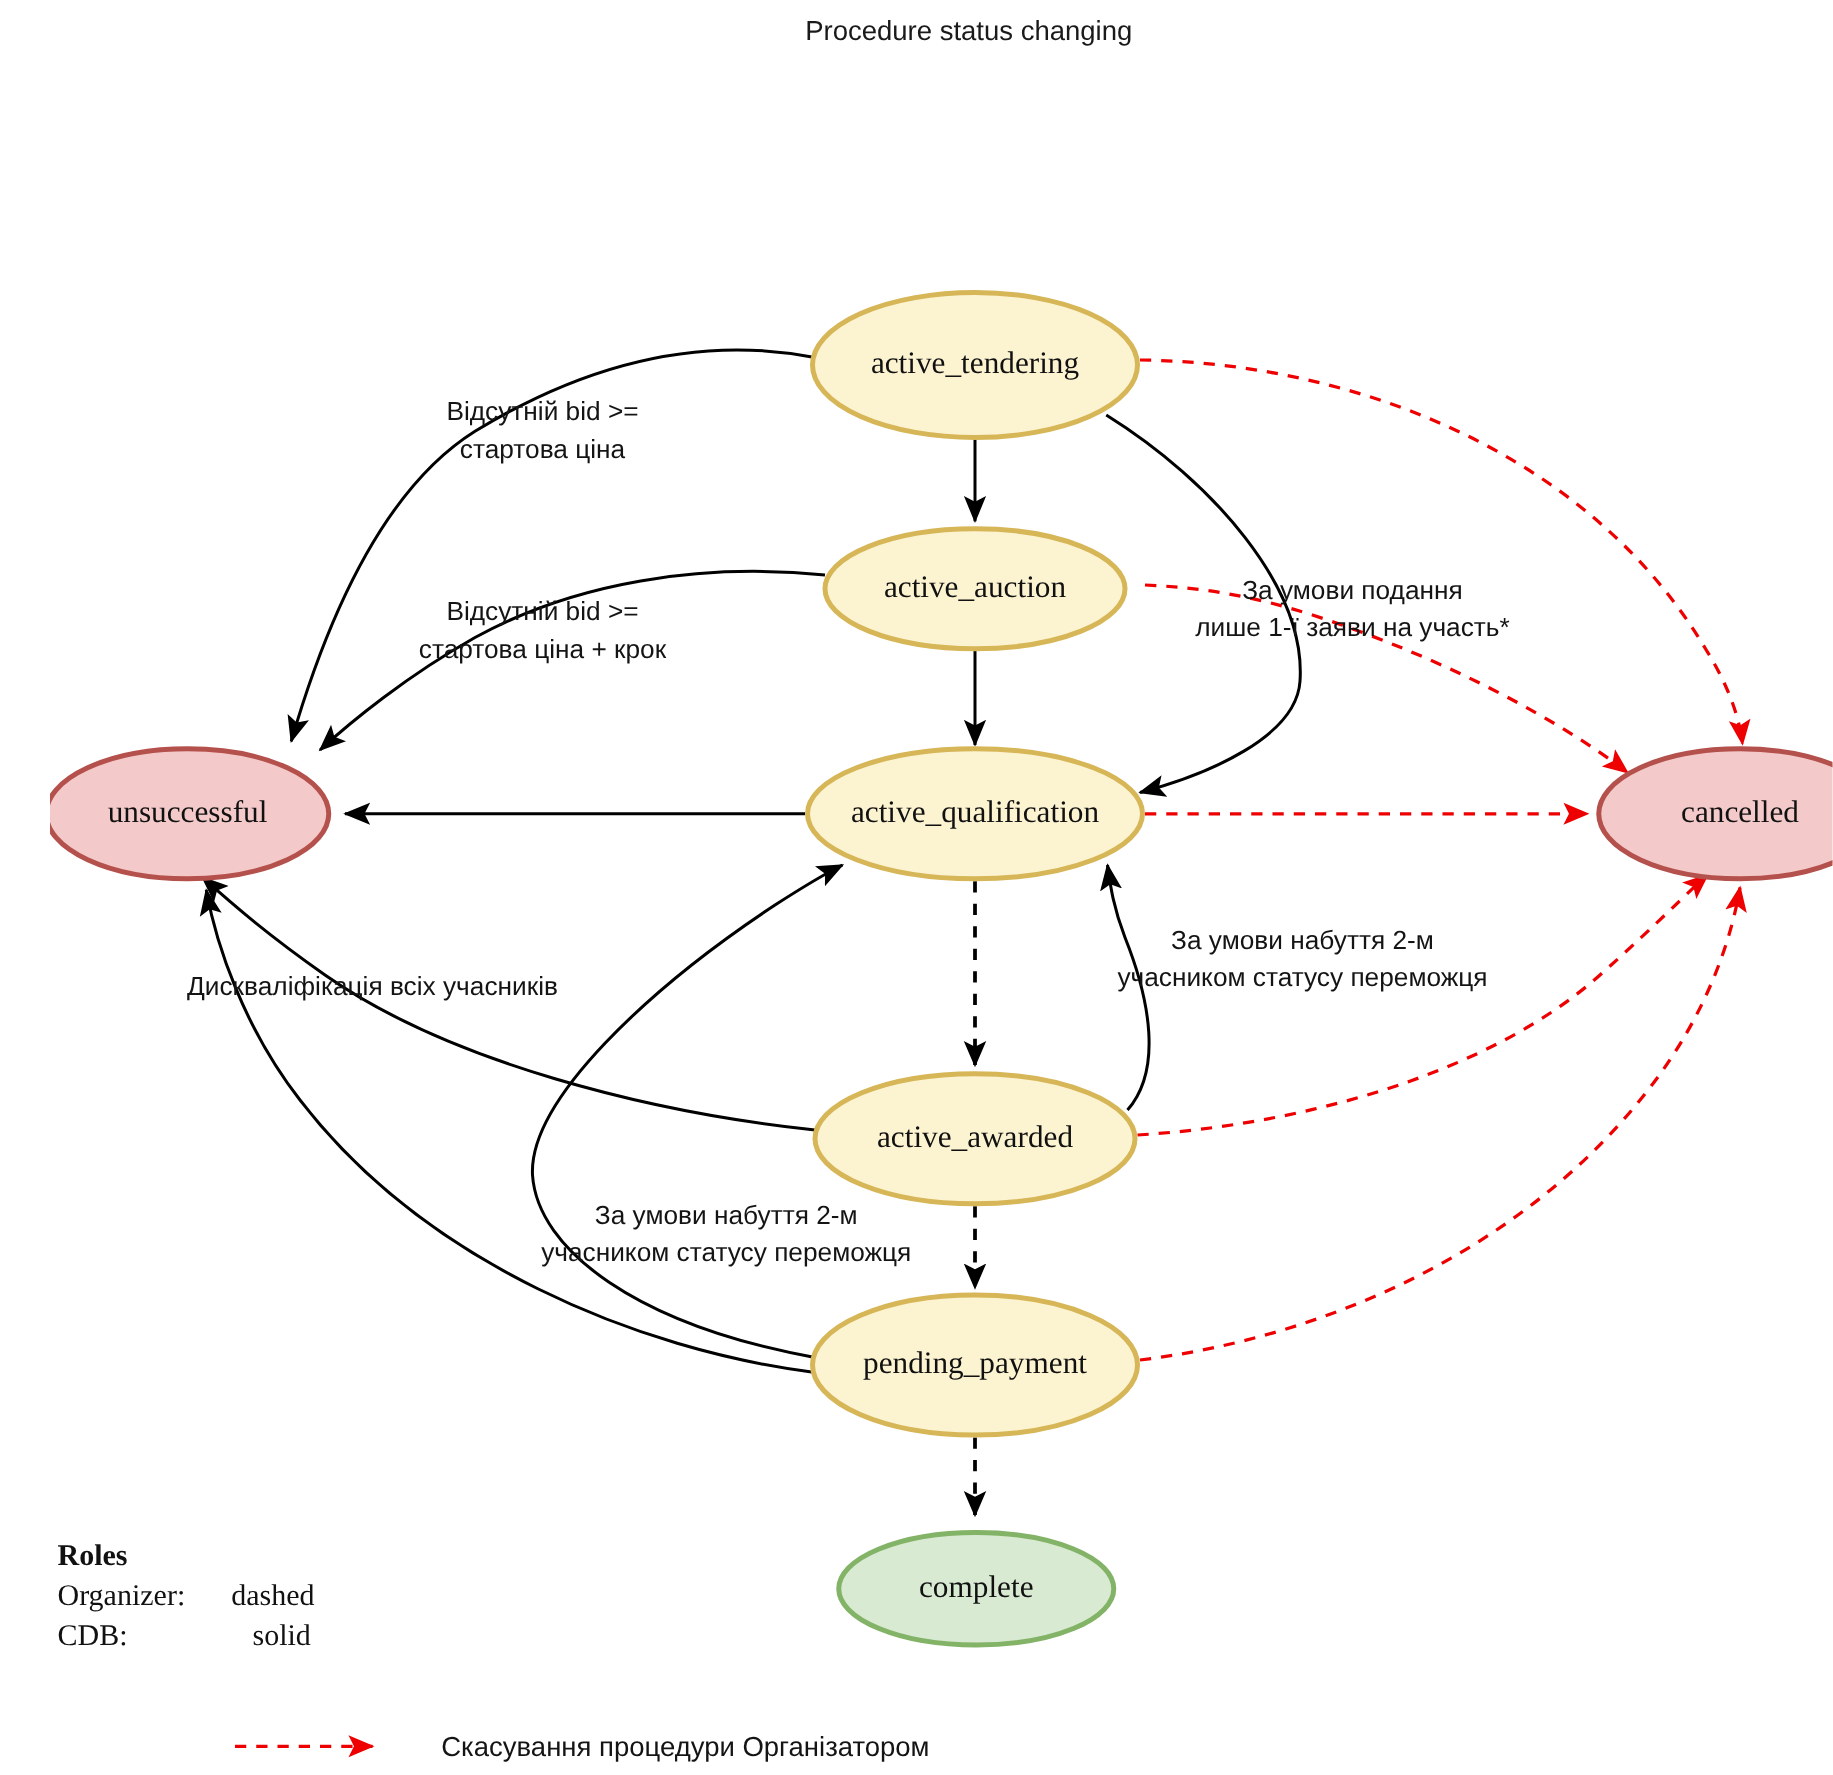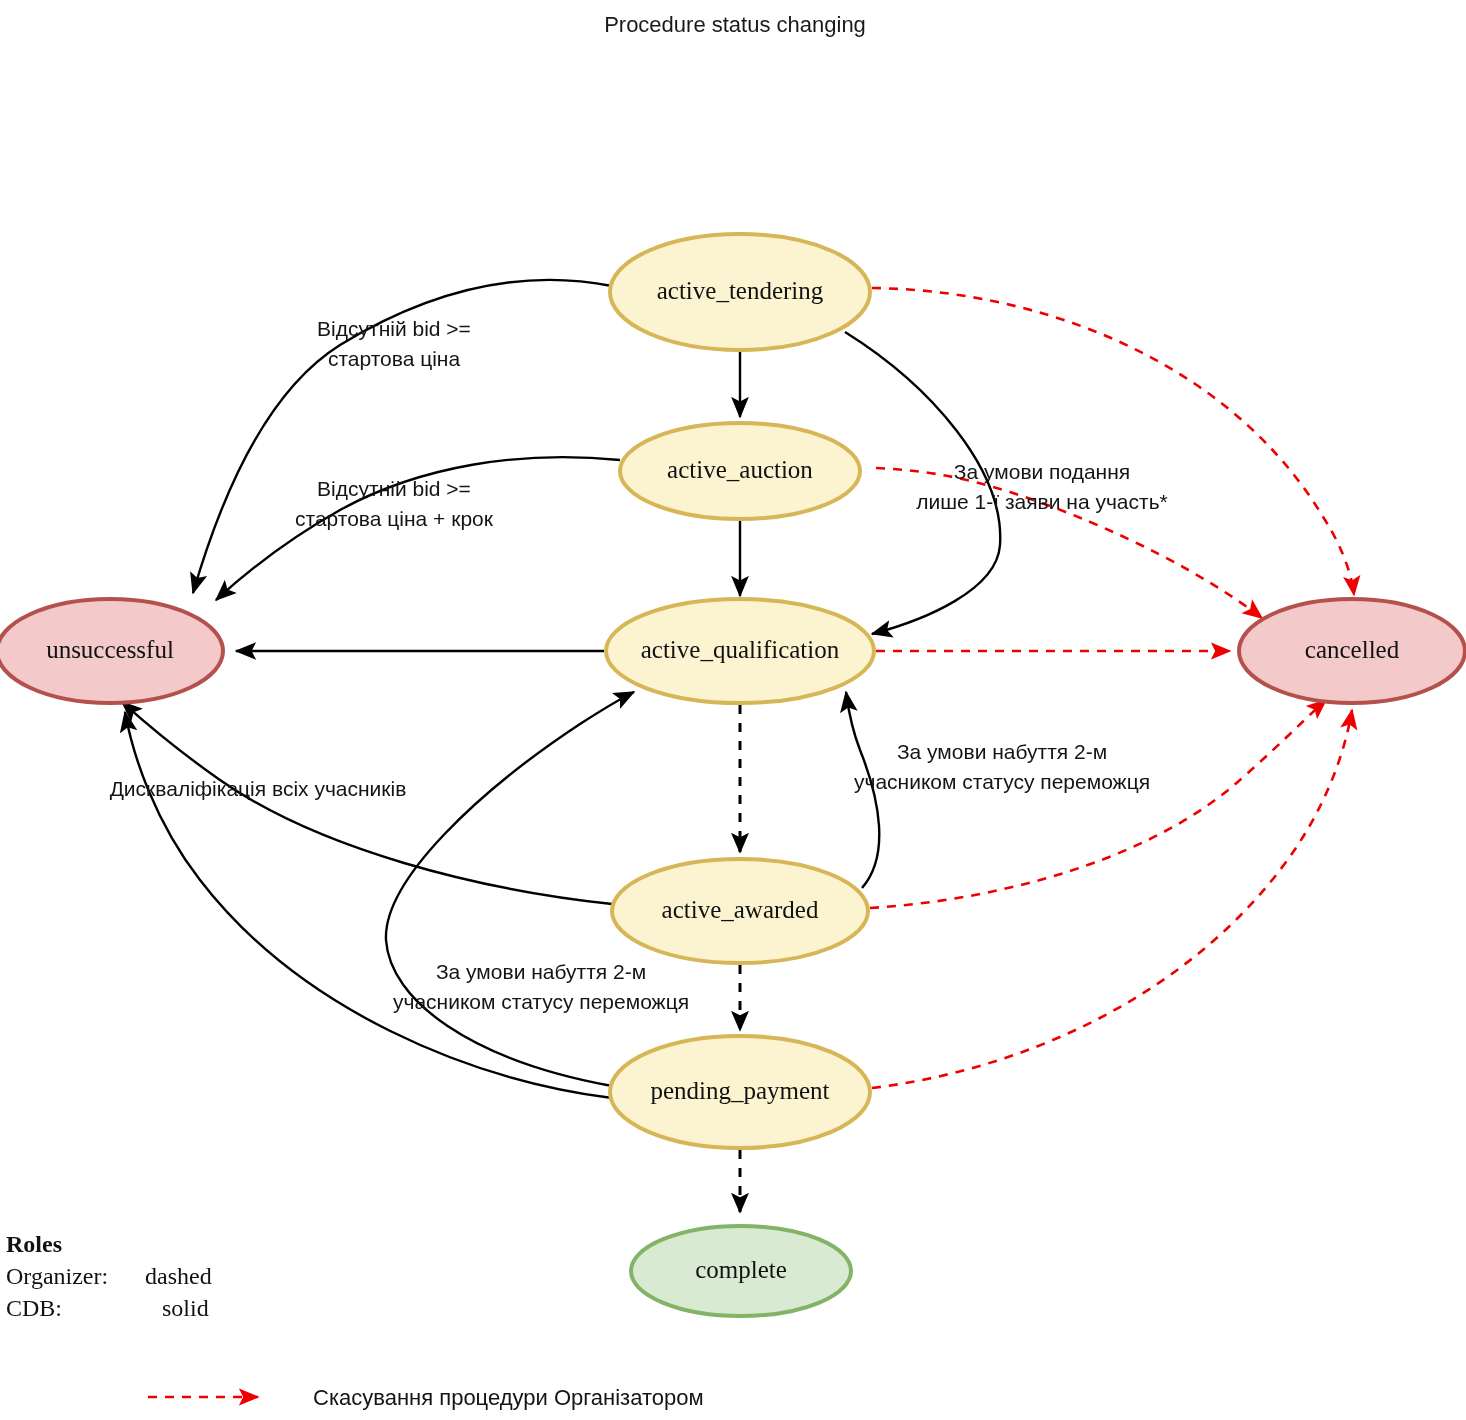--- a/index.html
+++ b/index.html
@@ -12,20 +12,21 @@
     height: 1420px;
     position: relative;
     font-family: "Liberation Sans", sans-serif;
     overflow: hidden;
   }
   #diagram-root {
     position: absolute;
     left: 0; top: 0;
     width: 1359px;
     height: 1420px;
+    padding-left: 40px;
   }
   svg {
     display: block;
   }
   .node-label {
     font-family: "Liberation Serif", serif;
     font-size: 25px;
     fill: #111111;
     text-anchor: middle;
     dominant-baseline: middle;

